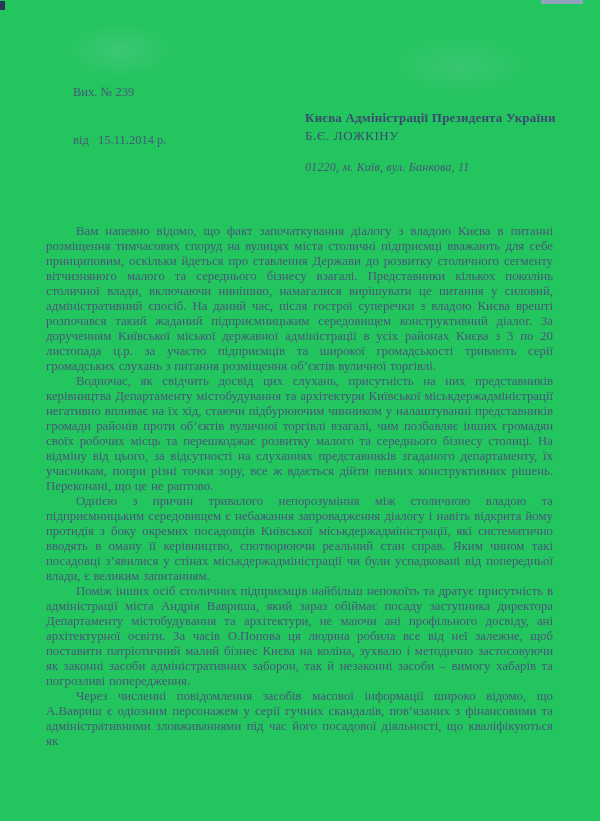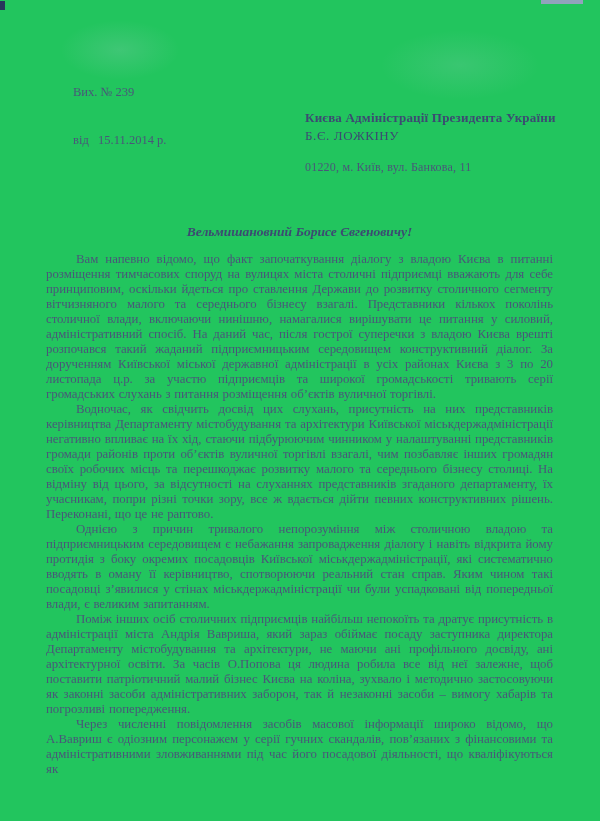--- a/index.html
+++ b/index.html
@@ -61,20 +61,21 @@
     letter-spacing: 0.2px;
   }
   .recipient-name {
     font-weight: normal;
     font-size: 13px;
     color: #3c4a72;
     letter-spacing: 0.6px;
     margin-top: 2px;
   }
   .recipient-address {
+    font-style: italic;
     font-size: 12px;
     margin-top: 16px;
     letter-spacing: 0.2px;
   }
   .letter-body {
     position: absolute;
     left: 46px; top: 224px;
     width: 507px;
   }
   .salutation {
@@ -112,21 +113,20 @@
     <div>від   15.11.2014 р.</div>
   </div>
 
   <div class="recipient-block">
     <div class="recipient-title">Києва Адміністрації Президента України</div>
     <div class="recipient-name">Б.Є. ЛОЖКІНУ</div>
     <div class="recipient-address">01220, м. Київ, вул. Банкова, 11</div>
   </div>
 
   <div class="letter-body">
-    <div class="salutation">Вельмишановний Борисе Євгеновичу!</div>
     <p>Вам напевно відомо, що факт започаткування діалогу з владою Києва в питанні розміщення тимчасових споруд на вулицях міста столичні підприємці вважають для себе принциповим, оскільки йдеться про ставлення Держави до розвитку столичного сегменту вітчизняного малого та середнього бізнесу взагалі. Представники кількох поколінь столичної влади, включаючи нинішню, намагалися вирішувати це питання у силовий, адміністративний спосіб. На даний час, після гострої суперечки з владою Києва врешті розпочався такий жаданий підприємницьким середовищем конструктивний діалог. За дорученням Київської міської державної адміністрації в усіх районах Києва з 3 по 20 листопада ц.р. за участю підприємців та широкої громадськості тривають серії громадських слухань з питання розміщення об’єктів вуличної торгівлі.</p>
     <p>Водночас, як свідчить досвід цих слухань, присутність на них представників керівництва Департаменту містобудування та архітектури Київської міськдержадміністрації негативно впливає на їх хід, стаючи підбурюючим чинником у налаштуванні представників громади районів проти об’єктів вуличної торгівлі взагалі, чим позбавляє інших громадян своїх робочих місць та перешкоджає розвитку малого та середнього бізнесу столиці. На відміну від цього, за відсутності на слуханнях представників згаданого департаменту, їх учасникам, попри різні точки зору, все ж вдається дійти певних конструктивних рішень. Переконані, що це не раптово.</p>
     <p>Однією з причин тривалого непорозуміння між столичною владою та підприємницьким середовищем є небажання запровадження діалогу і навіть відкрита йому протидія з боку окремих посадовців Київської міськдержадміністрації, які систематично вводять в оману її керівництво, спотворюючи реальний стан справ. Яким чином такі посадовці з’явилися у стінах міськдержадміністрації чи були успадковані від попередньої влади, є великим запитанням.</p>
     <p>Поміж інших осіб столичних підприємців найбільш непокоїть та дратує присутність в адміністрації міста Андрія Вавриша, який зараз обіймає посаду заступника директора Департаменту містобудування та архітектури, не маючи ані профільного досвіду, ані архітектурної освіти. За часів О.Попова ця людина робила все від неї залежне, щоб поставити патріотичний малий бізнес Києва на коліна, зухвало і методично застосовуючи як законні засоби адміністративних заборон, так й незаконні засоби – вимогу хабарів та погрозливі попередження.</p>
     <p class="cont">Через численні повідомлення засобів масової інформації широко відомо, що А.Вавриш є одіозним персонажем у серії гучних скандалів, пов’язаних з фінансовими та адміністративними зловживаннями під час його посадової діяльності, що кваліфікуються як</p>
   </div>
 
 </div>
 
 </body></html>

